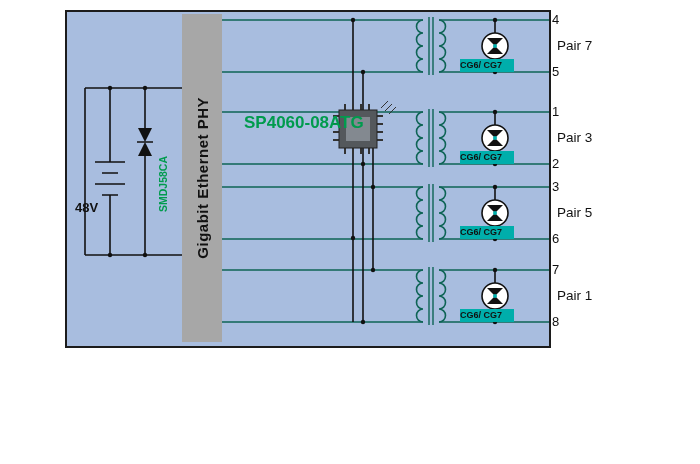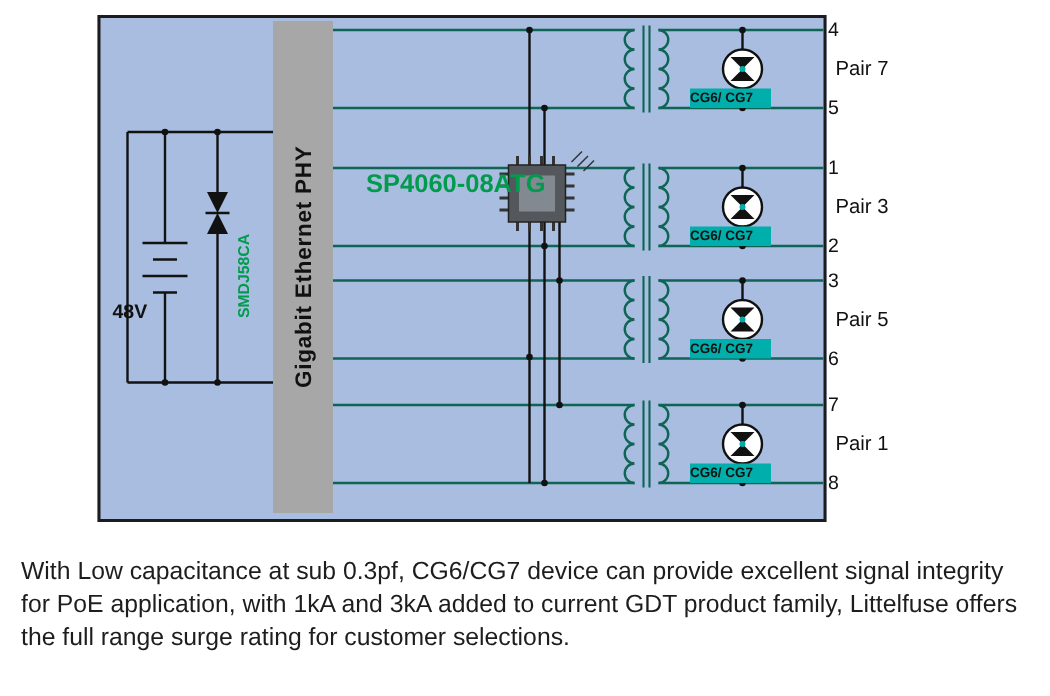--- a/index.html
+++ b/index.html
@@ -148,14 +148,13 @@
   <div class="pin" style="top:179px">3</div>
   <div class="pin" style="top:231px">6</div>
   <div class="pin" style="top:262px">7</div>
   <div class="pin" style="top:314px">8</div>
 
   <div class="pair" style="top:38px">Pair 7</div>
   <div class="pair" style="top:130px">Pair 3</div>
   <div class="pair" style="top:205px">Pair 5</div>
   <div class="pair" style="top:288px">Pair 1</div>
 
-  <div class="caption">With Low capacitance at sub 0.3pf, CG6/CG7 device can provide excellent signal integrity for PoE application, with 1kA and 3kA added to current GDT product family, Littelfuse offers the full range surge rating for customer selections.</div>
 </div>
 
 </body></html>

